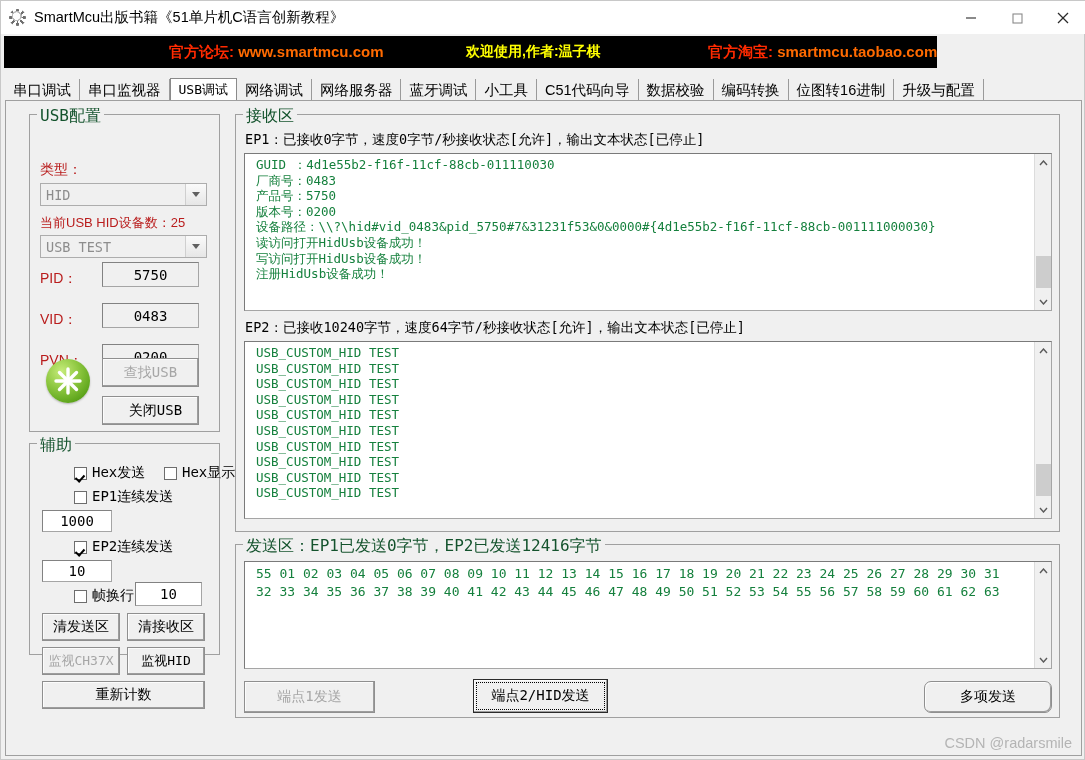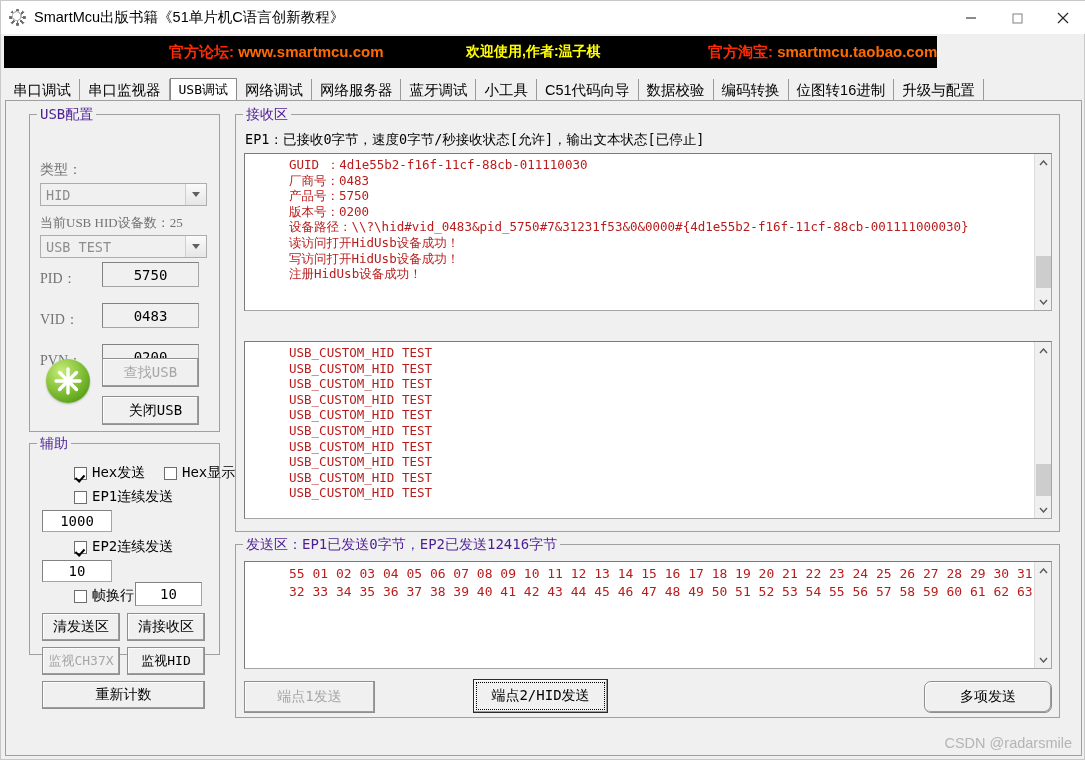--- a/index.html
+++ b/index.html
@@ -114,31 +114,31 @@
   
   .group {
     position: absolute;
     border: 1px solid #a0a0a0;
     background: transparent;
   }
   .group > .gtitle {
     position: absolute; top: -9px; left: 7px;
     background: #f0f0f0;
     padding: 0 3px;
-    font-size: 14px; color: #4c1d95;
+    font-size: 16px; color: #14532d;
     white-space: nowrap;
     font-family: "DejaVu Sans Mono", monospace;
     text-align: center;
   }
 
   
   .lbl {
     position: absolute;
-    font-size: 14px; color: #737373; white-space: nowrap;
-    font-family: Liberation Serif, serif;
+    font-size: 14px; color: #b91c1c; white-space: nowrap;
+    font-family: Liberation Sans, sans-serif;
   }
   .combo {
     position: absolute;
     background: #f0f0f0;
     border: 1px solid #adadad;
     display: flex; align-items: center;
   }
   .combo .cval {
     flex: 1; padding-left: 5px;
     font-size: 13.5px; color: #8d8d8d;
@@ -204,21 +204,21 @@
     border: 1px solid #7a7a7a;
     border-right: 1px solid #a5a5a5;
     border-bottom: 1px solid #a5a5a5;
     display: flex;
   }
   .area .content {
     flex: 1; overflow: hidden;
     padding: 3px 0 0 11px;
     font-family: "DejaVu Sans Mono", monospace;
     font-size: 12.5px; line-height: 15.6px;
-    color: #b91c1c; white-space: pre; margin-left: 33px;
+    color: #15803d; white-space: pre;
   }
   .sbar {
     width: 17px; flex: none;
     background: #f0f0f0;
     border-left: 1px solid #dcdcdc;
     position: relative;
   }
   .sbar .up, .sbar .dn {
     position: absolute; left: 0; width: 17px; height: 17px;
     display: flex; align-items: center; justify-content: center;
@@ -411,20 +411,21 @@
           </div>
           <div class="thumb" style="top:102px; height:32px;"></div>
           <div class="dn">
             <svg width="9" height="6" viewBox="0 0 9 6">
                 <polyline points="1,1 4.5,5 8,1" fill="none" stroke="#5a5a5a" stroke-width="1.4"></polyline>
               </svg>
           </div>
         </div>
       </div>
 
+      <span class="statline" style="left:9px; top:204px;">EP2：已接收10240字节，速度64字节/秒接收状态[允许]，输出文本状态[已停止]</span>
 
       <div class="area" style="left:8px; top:226px; width:808px; height:178px;">
         <div class="content">USB_CUSTOM_HID TEST
 USB_CUSTOM_HID TEST
 USB_CUSTOM_HID TEST
 USB_CUSTOM_HID TEST
 USB_CUSTOM_HID TEST
 USB_CUSTOM_HID TEST
 USB_CUSTOM_HID TEST
 USB_CUSTOM_HID TEST

